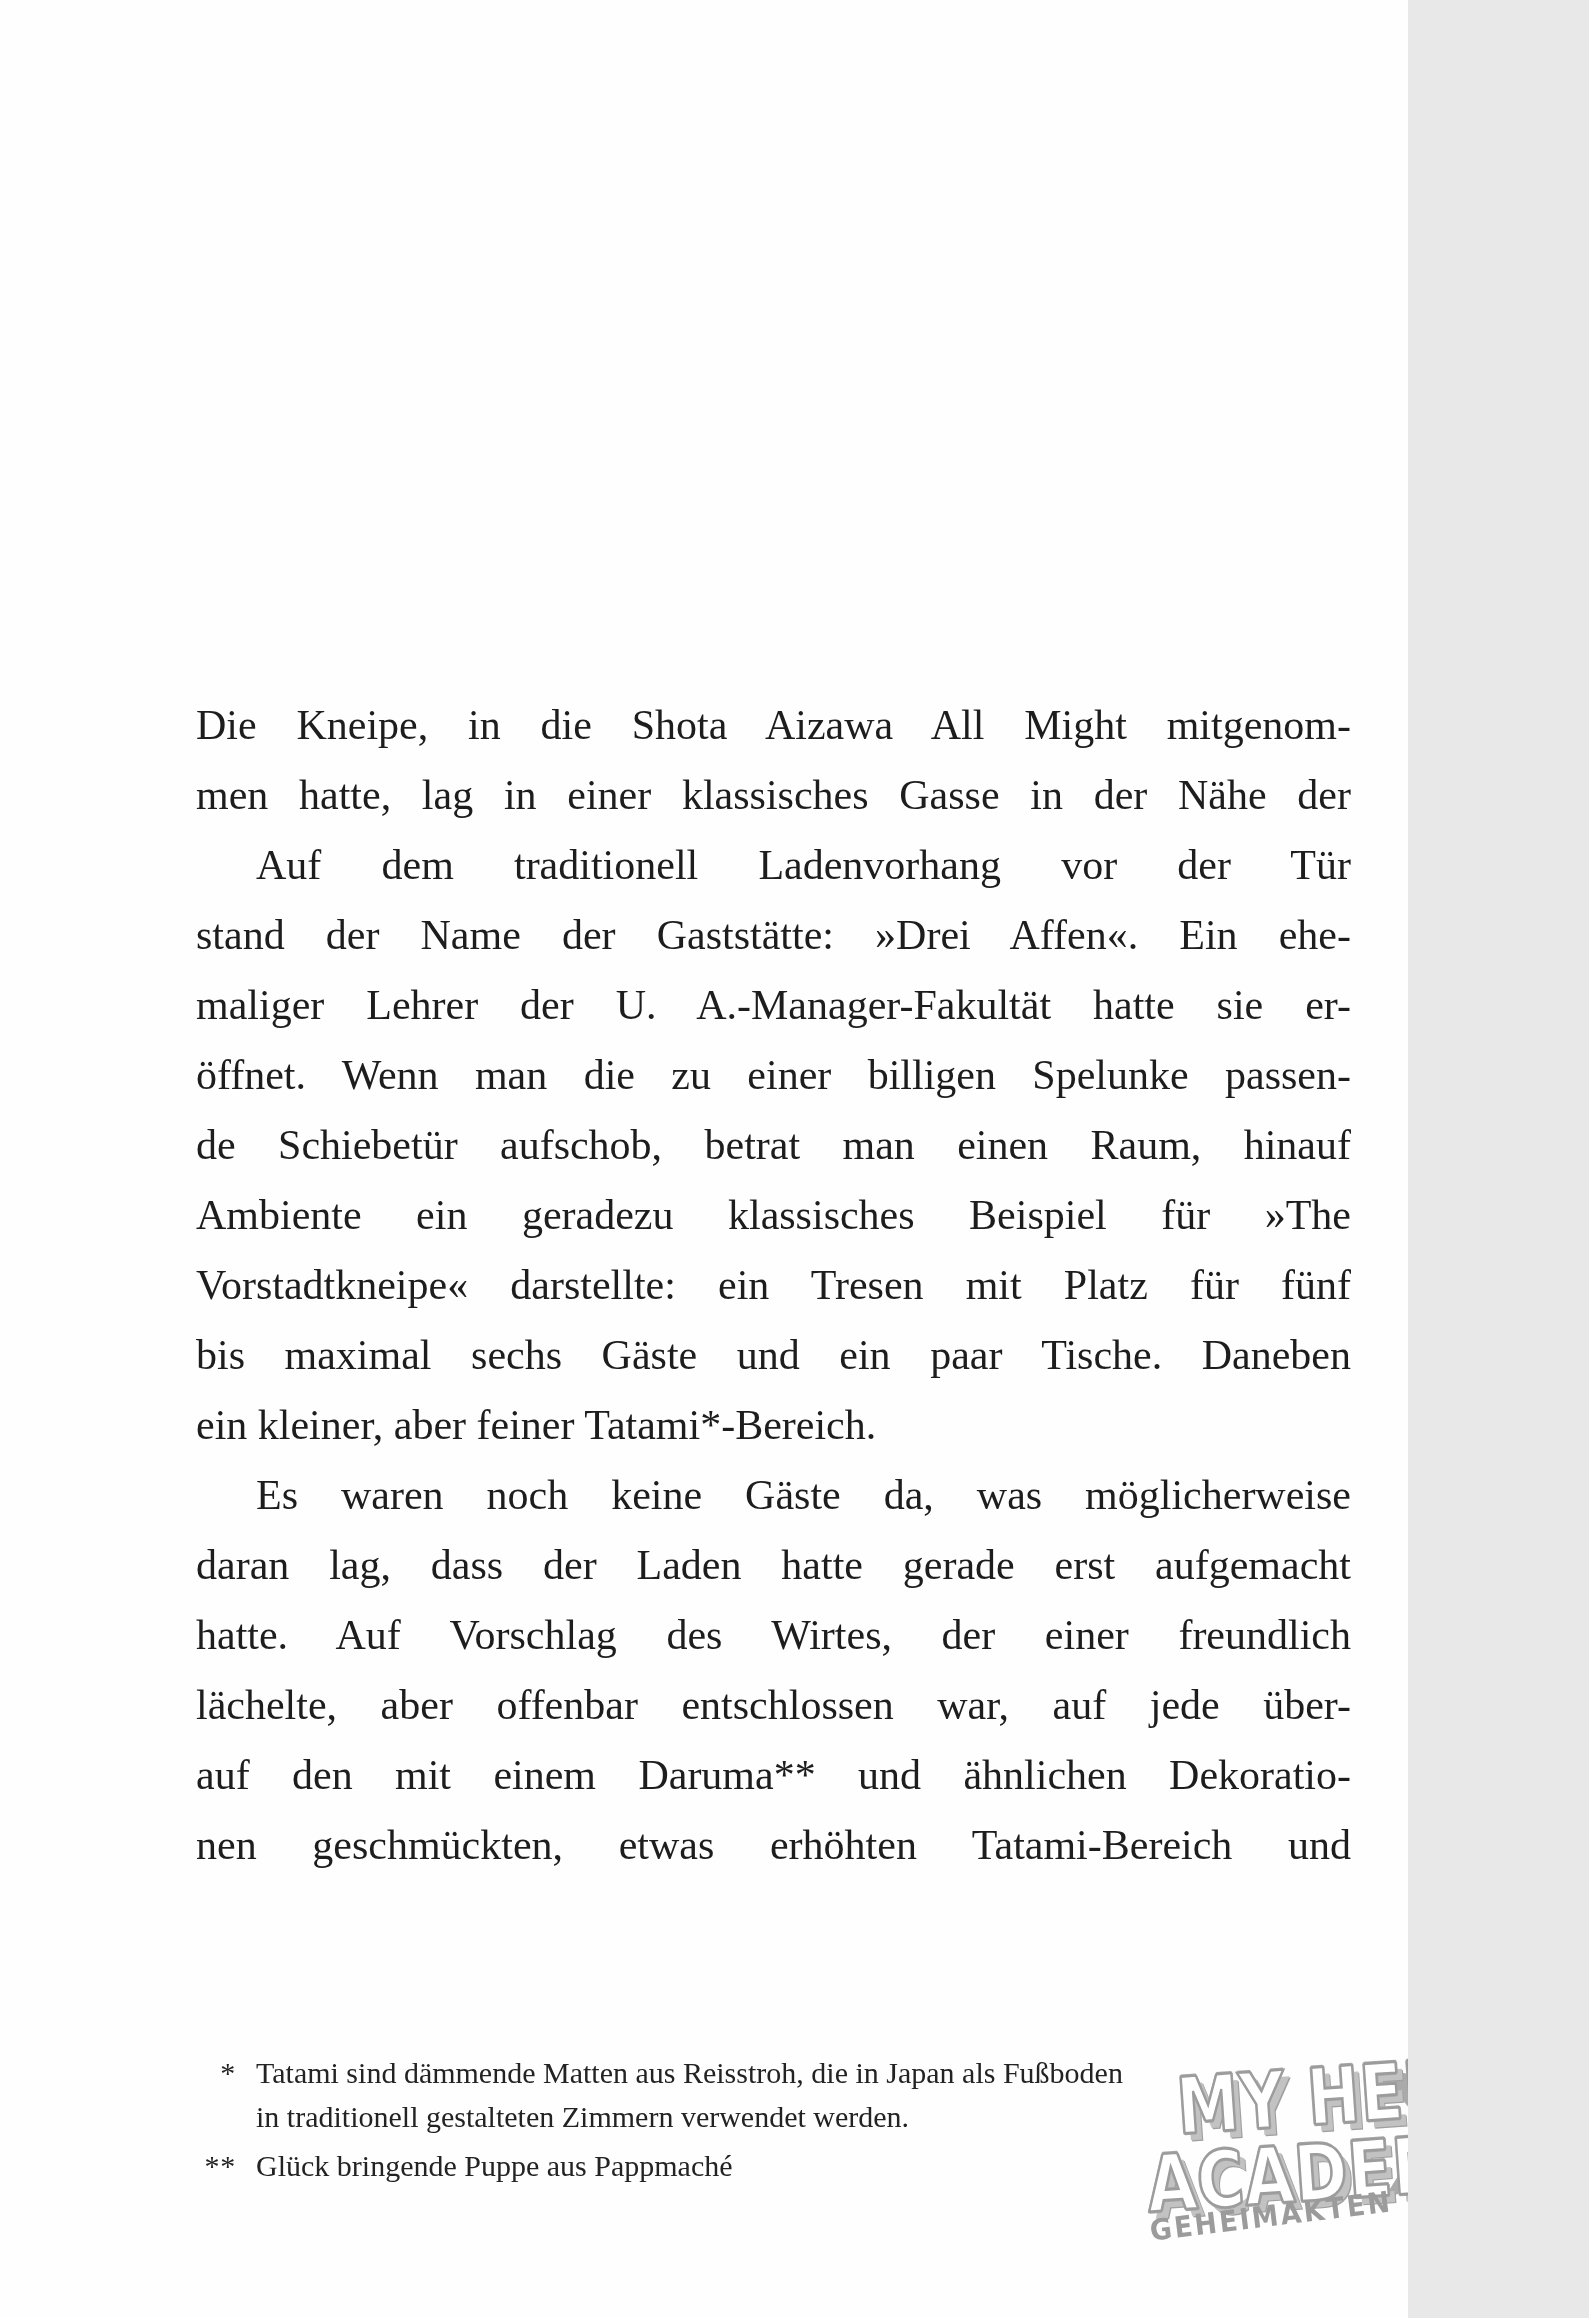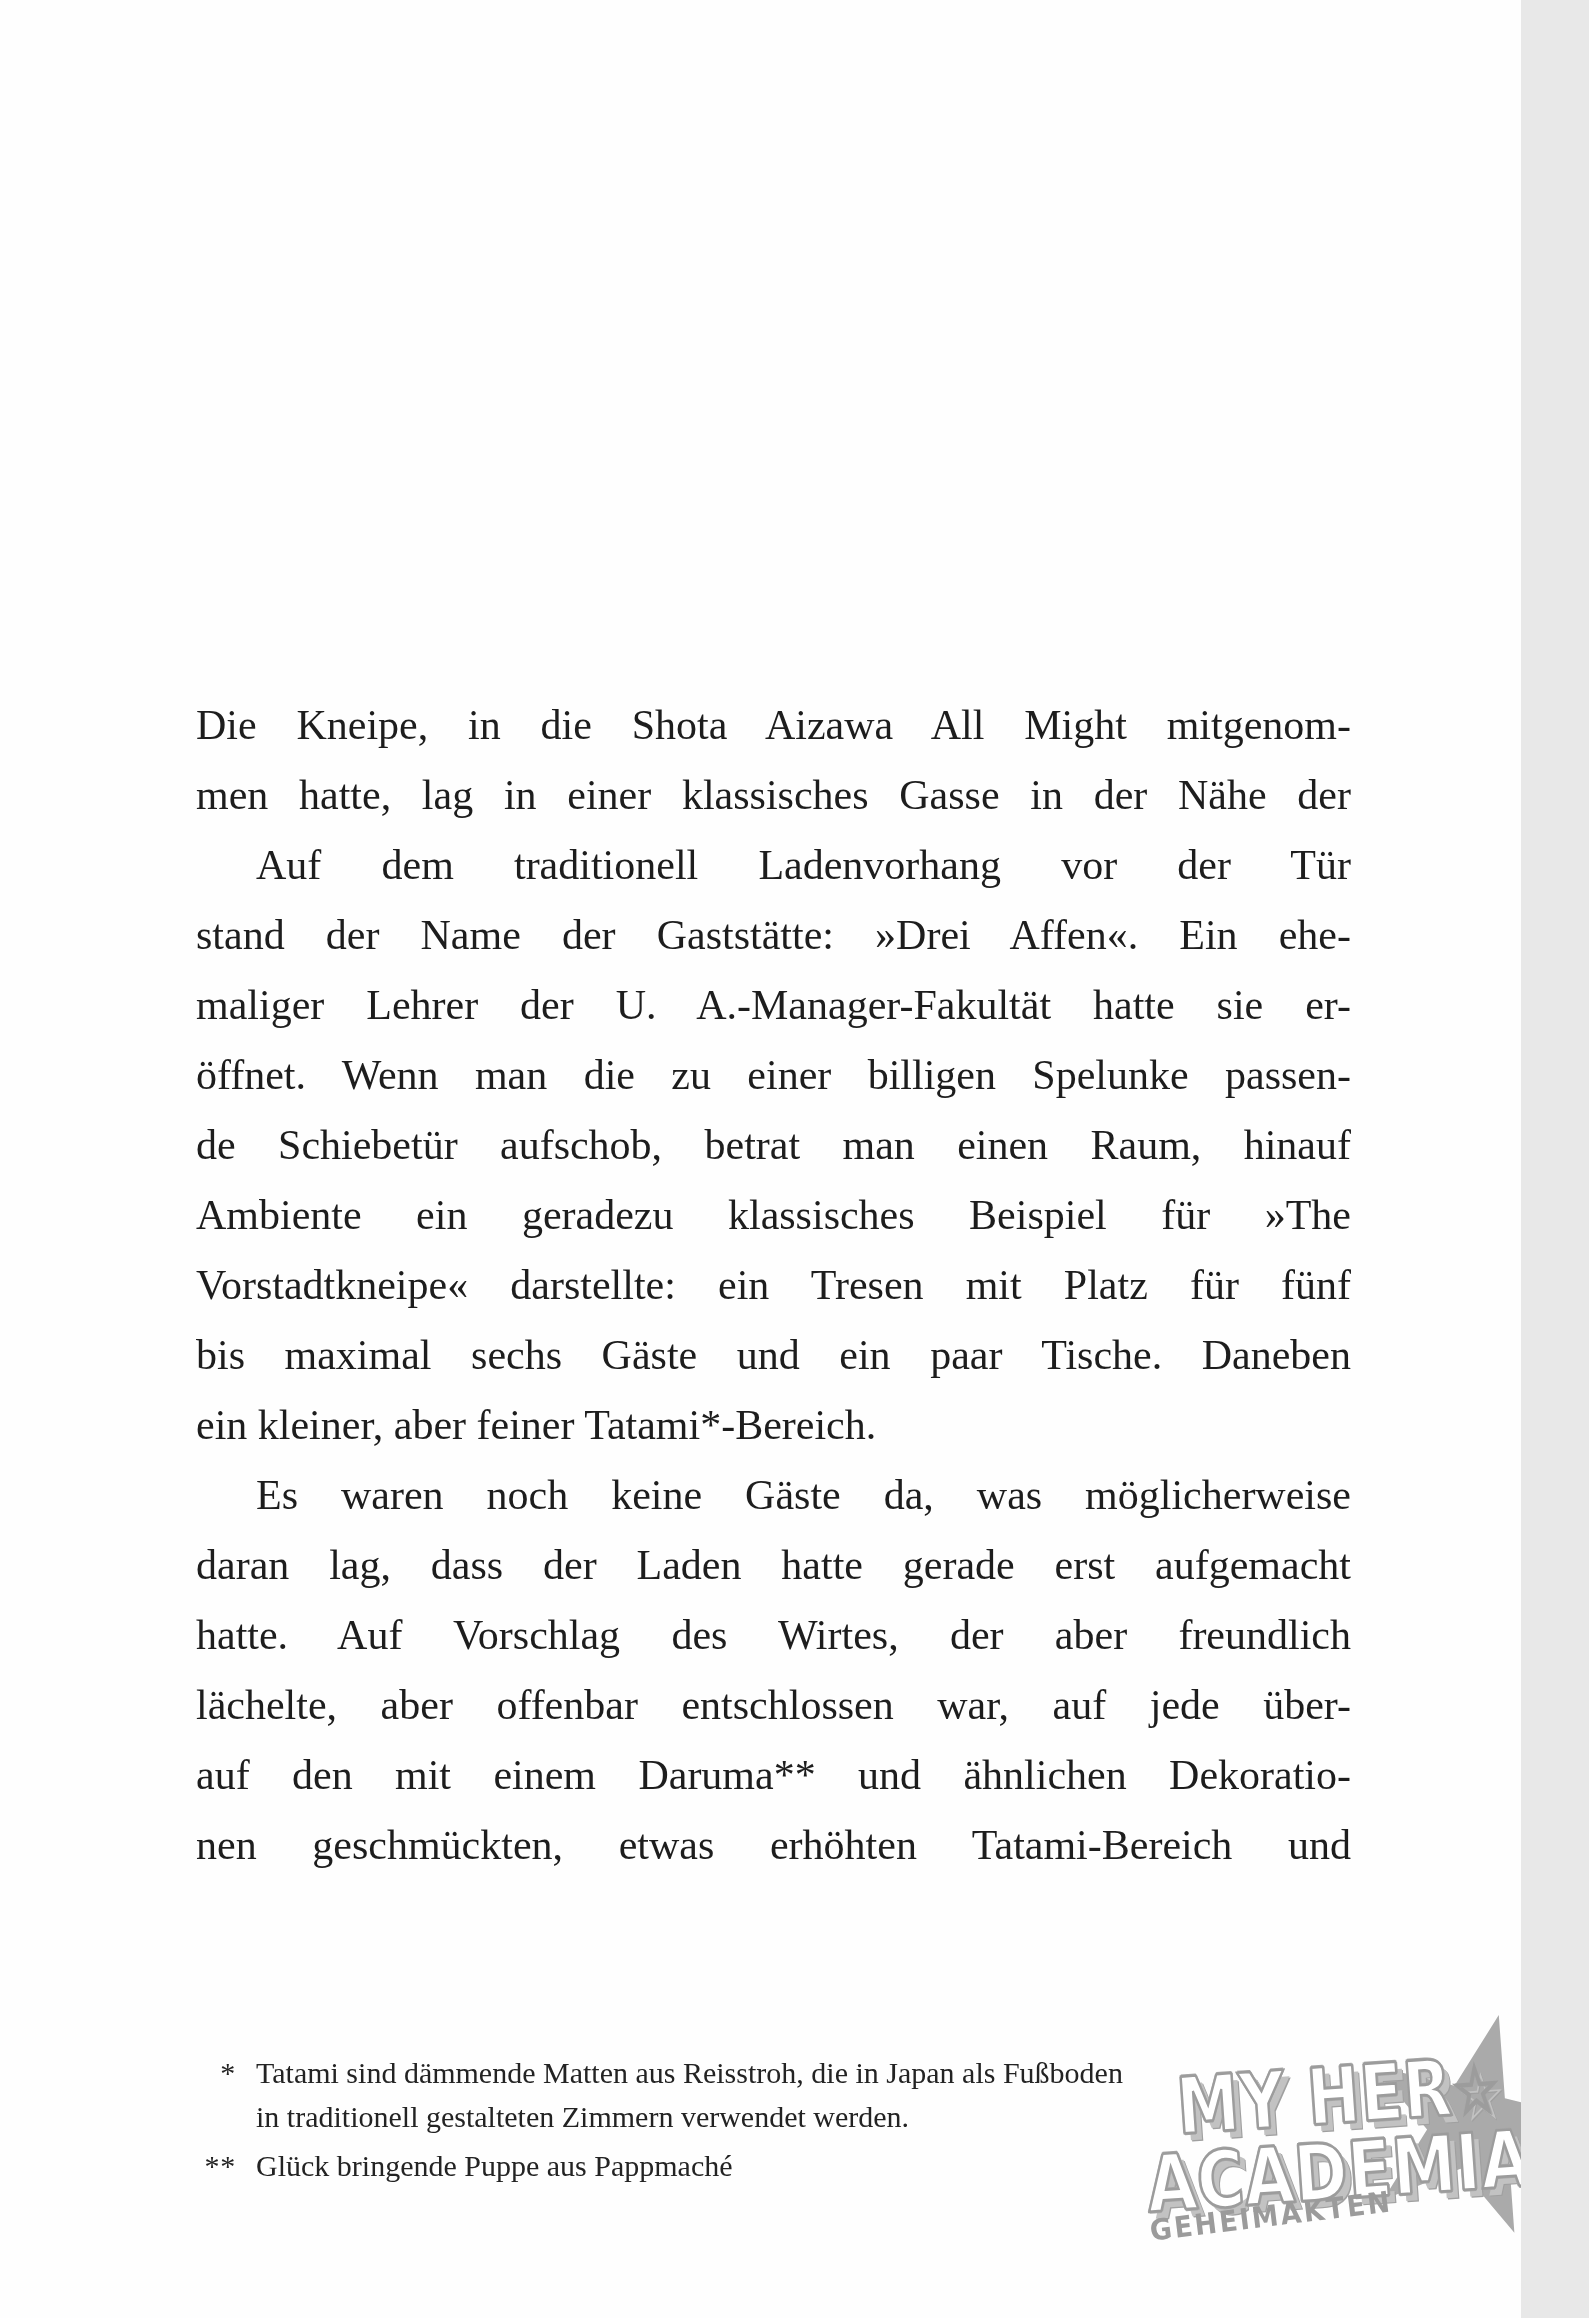--- a/index.html
+++ b/index.html
@@ -1,18 +1,18 @@
 <!DOCTYPE html>
 <html style="font-size:10.6px"><head>
 <meta charset="utf-8">
 <style>
   html, body { margin: 0; padding: 0; background: #e8e8e8; }
   .page {
     position: relative;
-    width: 1521px;
+    width: 1408px;
     height: 2319px;
     background: #fefefe;
     overflow: hidden;
     font-family: "Liberation Serif", serif;
   }
 
   
   .body-text {
     position: absolute;
     left: 196px;
@@ -93,21 +93,21 @@
     <div class="line">stand der Name der Gaststätte: »Drei Affen«. Ein ehe-</div>
     <div class="line">maliger Lehrer der U. A.-Manager-Fakultät hatte sie er-</div>
     <div class="line">öffnet. Wenn man die zu einer billigen Spelunke passen-</div>
     <div class="line">de Schiebetür aufschob, betrat man einen Raum, hinauf</div>
     <div class="line">Ambiente ein geradezu klassisches Beispiel für »The</div>
     <div class="line">Vorstadtkneipe« darstellte: ein Tresen mit Platz für fünf</div>
     <div class="line">bis maximal sechs Gäste und ein paar Tische. Daneben</div>
     <div class="line end">ein kleiner, aber feiner Tatami*-Bereich.</div>
     <div class="line ind">Es waren noch keine Gäste da, was möglicherweise</div>
     <div class="line">daran lag, dass der Laden hatte gerade erst aufgemacht</div>
-    <div class="line">hatte. Auf Vorschlag des Wirtes, der aber freundlich</div>
+    <div class="line">hatte. Auf Vorschlag des Wirtes, der einer freundlich</div>
     <div class="line">lächelte, aber offenbar entschlossen war, auf jede über-</div>
     <div class="line">auf den mit einem Daruma** und ähnlichen Dekoratio-</div>
     <div class="line">nen geschmückten, etwas erhöhten Tatami-Bereich und</div>
   </main>
 
   <section class="footnotes">
     <div class="fn">
       <span class="fn-marker">*</span>
       <div class="fn-text">
         <div>Tatami sind dämmende Matten aus Reisstroh, die in Japan als Fußboden</div>

